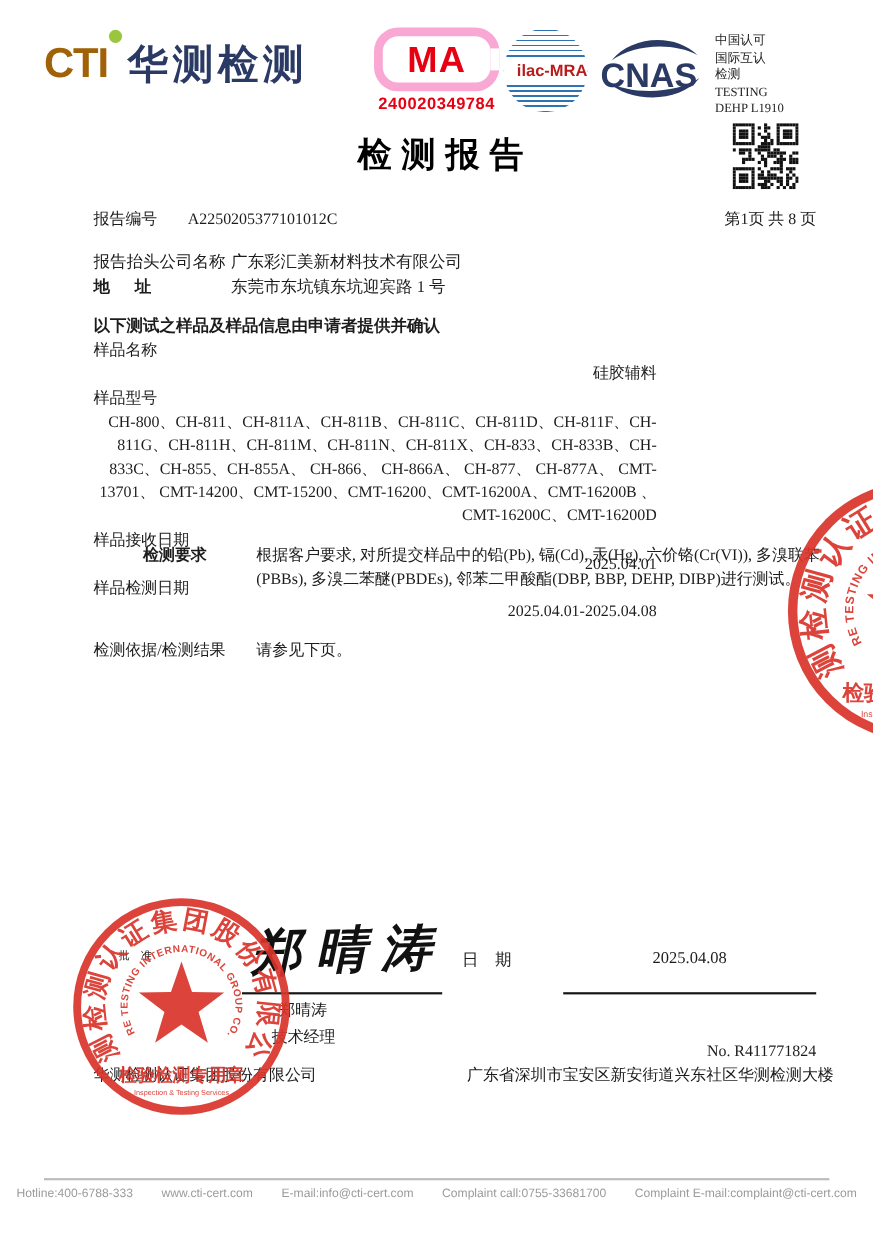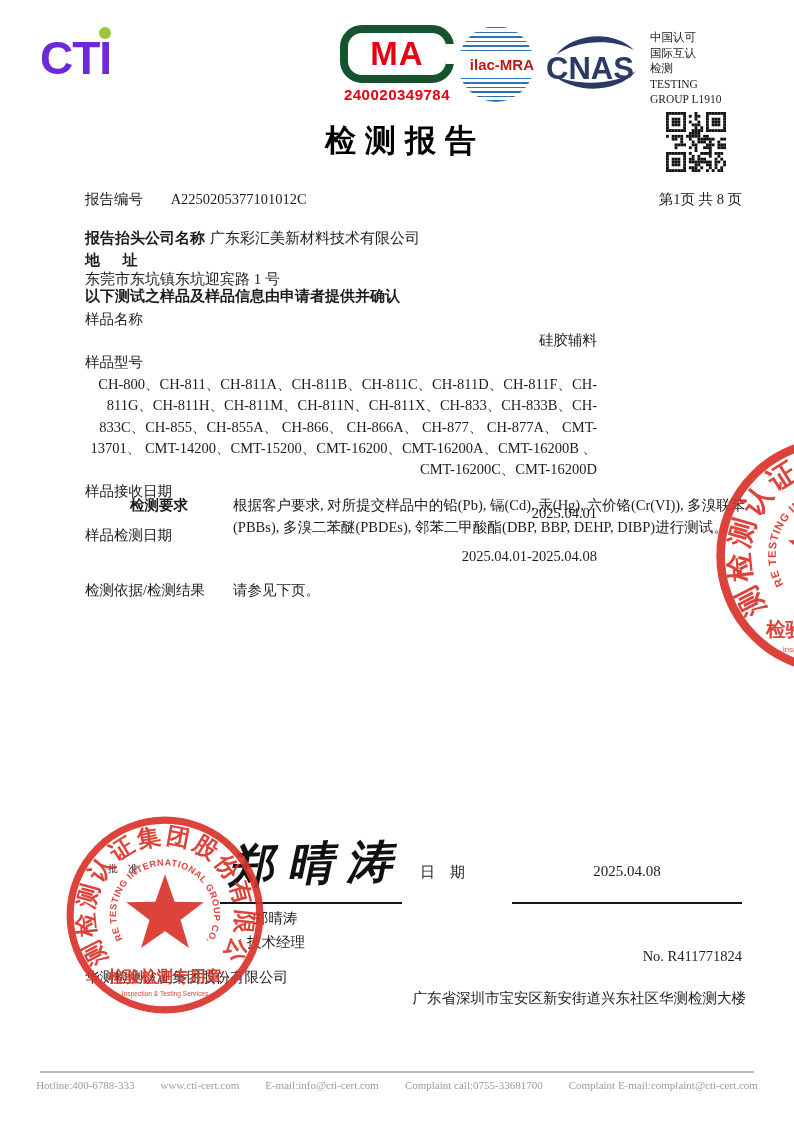--- a/index.html
+++ b/index.html
@@ -5,26 +5,26 @@
   * { margin:0; padding:0; box-sizing:border-box; }
   html,body { background:#fff; }
   .page {
     position:relative; width:794px; height:1123px; background:#fff;
     overflow:hidden; font-family:"Liberation Serif","DejaVu Serif",serif;
     color:#1c1c1c; margin:0 auto;
   }
   
   .cti-logo { position:absolute; left:40px; top:26px; width:260px; height:62px; }
   .cti-en { position:absolute; left:0; top:9px; font-family:"Liberation Sans","DejaVu Sans",sans-serif;
-            font-weight:bold; font-size:46px; line-height:46px; color:#6d28d9; letter-spacing:-1px; }
+            font-weight:bold; font-size:38px; line-height:46px; color:#a16207; letter-spacing:-1px; }
   .cti-dot { position:absolute; left:59px; top:1px; width:12px; height:12px; border-radius:50%; background:#9bc53d; }
   .cti-cn { position:absolute; left:76px; top:13px; font-family:"Liberation Sans","DejaVu Sans",sans-serif;
             font-weight:bold; font-size:37px; line-height:40px; color:#2b3a64; letter-spacing:4px; }
   .cma { position:absolute; left:336px; top:25px; width:122px; text-align:center; }
-  .cma-c { position:relative; width:114px; height:58px; border:8px solid #14532d; border-radius:22px;
+  .cma-c { position:relative; width:114px; height:58px; border:8px solid #f9a8d4; border-radius:22px;
            margin:0 auto; display:flex; align-items:center; justify-content:center; }
   .cma-c::after { content:""; position:absolute; right:-8px; top:50%; transform:translateY(-50%);
                   width:8px; height:20px; background:#fff; }
   .cma-ma { font-family:"Liberation Sans","DejaVu Sans",sans-serif; font-weight:bold; font-size:33px;
             color:#e60012; letter-spacing:1px; }
   .cma-num { margin-top:3px; color:#e60012; font-family:"Liberation Sans","DejaVu Sans",sans-serif;
              font-weight:bold; font-size:15px; letter-spacing:0.5px; }
   .ilac { position:absolute; left:458px; top:26px; width:76px; height:76px; border-radius:50%;
           background:repeating-linear-gradient(0deg,#2e74b5 0px,#2e74b5 1.5px,#fff 1.5px,#fff 4.6px);
           display:flex; align-items:center; justify-content:center; }
@@ -34,22 +34,22 @@
   .cnas { position:absolute; left:544px; top:29px; width:98px; height:68px; }
   .accred { position:absolute; left:650px; top:30px; font-size:11.5px; line-height:15.5px; color:#222; }
   .qr { position:absolute; left:666px; top:112px; width:60px; height:60px; }
   
   .title { position:absolute; left:16px; right:0; top:120px; text-align:center;
            font-size:31px; font-weight:bold; letter-spacing:9px; color:#000000; }
   .report-row { position:absolute; left:85px; top:190px; font-size:14.5px; }
   .report-row .val { margin-left:24px;margin-top:44px; }
   .page-info { position:absolute; top:190px; right:52px; font-size:14.5px; }
   .company-row { position:absolute; left:85px; top:229px; display:flex; font-size:15px; }
-  .company-row .lab { font-weight:bold; width:125px; white-space:pre; }
-  .address-row { position:absolute; left:85px; top:251px; display:flex; font-size:15px;flex-direction:column; }
+  .company-row .lab { font-weight:normal; width:125px; white-space:pre; }
+  .address-row { position:absolute; left:85px; top:251px; display:flex; font-size:15px; }
   .address-row .lab { font-weight:bold; width:125px; white-space:pre; }
   .section-title { position:absolute; left:85px; top:287px; font-size:15px; font-weight:bold; }
   .sample-block { position:absolute; left:85px; top:309px; width:660px; font-size:14.5px; }
   .sample-row { display:flex; margin-bottom:0.5px;flex-direction:column; }
   .sample-row .lab { width:148px; flex:none; line-height:21.4px; }
   .sample-row .val { width:512px; line-height:21.4px;text-align:right; }
   .req-block { position:absolute; left:85px; top:494px; display:flex; font-size:14.5px; }
   .req-block .lab { width:148px; flex:none; font-weight:bold; line-height:22px;text-align:center; }
   .req-block .val { width:514px; line-height:22px; }
   .basis-block { position:absolute; left:85px; top:581px; display:flex; font-size:14.5px; }
@@ -59,38 +59,39 @@
   .sig-hand { position:absolute; left:228px; top:833px; font-size:46px; font-weight:bold; font-style:italic;
               letter-spacing:13px; transform:rotate(-2deg); white-space:nowrap; z-index:2; color:#111; }
   .sig-line-left { position:absolute; left:220px; top:902px; width:182px; border-top:2px solid #161616; }
   .date-label { position:absolute; left:420px; top:863px; font-size:15px; white-space:pre; }
   .date-value { position:absolute; left:512px; top:863px; width:230px; text-align:center; font-size:15px; }
   .date-line { position:absolute; left:512px; top:902px; width:230px; border-top:2px solid #161616; }
   .signer-name { position:absolute; left:254px; top:909px; font-size:14.5px; }
   .signer-title { position:absolute; left:247px; top:933px; font-size:14.5px; }
   .serial { position:absolute; right:52px; top:948px; font-size:14.5px; }
   .company-footer-left { position:absolute; left:85px; top:968px; font-size:14.5px; z-index:1; }
-  .company-footer-right { position:absolute; right:48px; top:968px; font-size:14.5px;margin-top:21px; }
+  .company-footer-right { position:absolute; right:36px; top:968px; font-size:14.5px; }
   
   .stamp-main { position:absolute; left:63px; top:813px; width:204px; height:204px; z-index:6; opacity:0.92; }
   .stamp-side { position:absolute; left:712px; top:433px; width:245px; height:245px; z-index:6; opacity:0.92; }
   .stamp-main svg, .stamp-side svg { width:100%; height:100%; }
   
   .footer-line { position:absolute; left:40px; top:1071px; width:714px; border-top:2px solid #bcbcbc; }
   .footer { position:absolute; left:0; right:0; top:1079px; display:flex; justify-content:center; gap:26px;
-            font-family:Liberation Serif, serif; font-size:11px; color:#9b9b9b; }
+            font-family:Liberation Sans, sans-serif; font-size:11px; color:#9b9b9b; }
 </style>
 </head>
 <body>
 
 <div class="page">
 
   <div class="cti-logo">
     <span class="cti-en">CTI</span>
     <span class="cti-dot"></span>
+    <span class="cti-cn">华测检测</span>
   </div>
 
   <div class="cma">
     <div class="cma-c">
       <span class="cma-ma">MA</span>
     </div>
     <div class="cma-num">240020349784</div>
   </div>
 
   <div class="ilac">
@@ -103,21 +104,21 @@
       <path d="M8,45 C28,64 72,66 92,42 C70,57 28,57 8,45 Z" fill="#2b3a64"></path>
       <text x="2" y="50" font-family="Liberation Sans, DejaVu Sans, sans-serif" font-weight="bold" font-size="31" fill="#2b3a64">CNAS</text>
     </svg>
   </div>
 
   <div class="accred">
     <div>中国认可</div>
     <div>国际互认</div>
     <div>检测</div>
     <div>TESTING</div>
-    <div>GROUP L1910</div>
+    <div>DEHP L1910</div>
   </div>
 
   <div class="qr">
     <svg viewBox="0 0 60 60">
         <rect x="0.00" y="0.00" width="2.86" height="2.86" fill="#111"></rect>
         <rect x="2.86" y="0.00" width="2.86" height="2.86" fill="#111"></rect>
         <rect x="5.71" y="0.00" width="2.86" height="2.86" fill="#111"></rect>
         <rect x="8.57" y="0.00" width="2.86" height="2.86" fill="#111"></rect>
         <rect x="11.43" y="0.00" width="2.86" height="2.86" fill="#111"></rect>
         <rect x="14.29" y="0.00" width="2.86" height="2.86" fill="#111"></rect>

